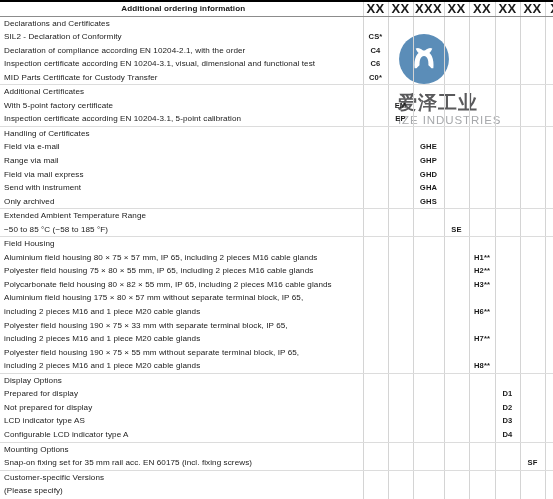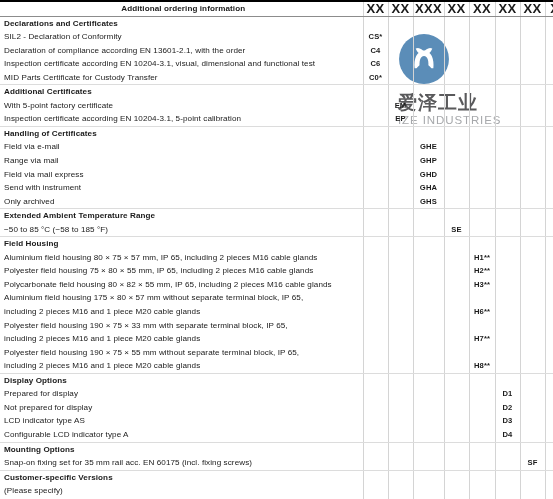--- a/index.html
+++ b/index.html
@@ -80,21 +80,21 @@
   .r { height: 13.55px; }
 
   .desc {
     font-size: 8.1px;
     line-height: 13.55px;
     padding-left: 4px !important;
     white-space: nowrap;
     letter-spacing: 0.01em;
   }
   .desc.hdr { font-weight: 700; }
-  .desc.grp { font-weight: 700; margin-left: 38px; }
+  .desc.grp { font-weight: 400; margin-left: 38px; }
 
   .code {
     font-size: 7.6px;
     font-weight: 700;
     line-height: 13.55px;
     text-align: center;
     letter-spacing: 0.02em;
     white-space: nowrap;
   }
   .code.hdr { font-size: 13px; }
@@ -169,21 +169,21 @@
           <td class="code vl">CS*</td>
           <td class="code vl"></td>
           <td class="code vl"></td>
           <td class="code vl"></td>
           <td class="code vl"></td>
           <td class="code vl"></td>
           <td class="code vl"></td>
           <td class="code vl"></td>
         </tr>
         <tr class="r">
-          <td class="desc ">Declaration of compliance according EN 13601-2.1, with the order</td>
+          <td class="desc ">Declaration of compliance according EN 10204-2.1, with the order</td>
           <td class="code vl">C4</td>
           <td class="code vl"></td>
           <td class="code vl"></td>
           <td class="code vl"></td>
           <td class="code vl"></td>
           <td class="code vl"></td>
           <td class="code vl"></td>
           <td class="code vl"></td>
         </tr>
         <tr class="r">

